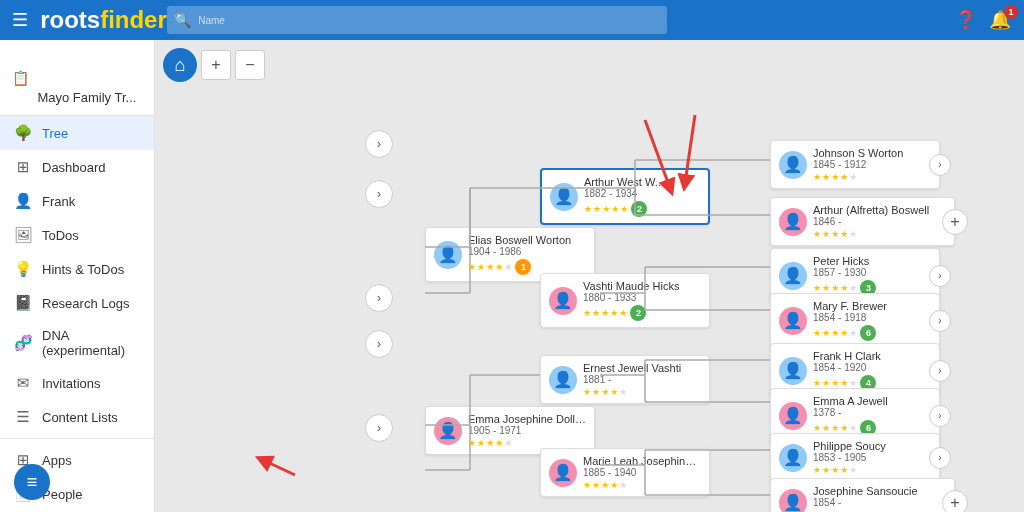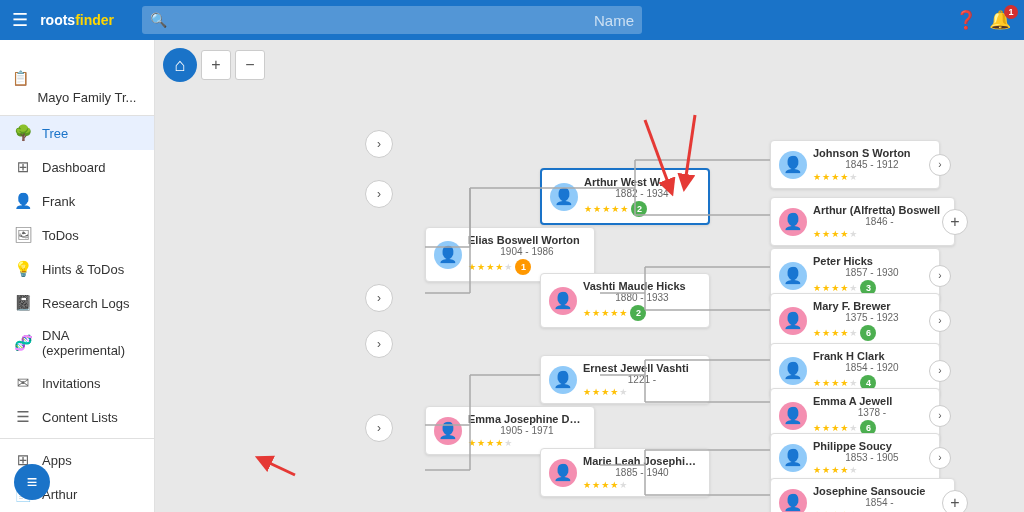--- a/index.html
+++ b/index.html
@@ -4,29 +4,29 @@
   <style>
     * { box-sizing: border-box; margin: 0; padding: 0; }
     body { font-family: 'Segoe UI', Arial, sans-serif; background: #e8e8e8; width: 1024px; height: 512px; overflow: hidden; position: relative; }
 
     
     .header {
       position: absolute; top: 0; left: 0; right: 0; height: 40px;
       background: #1a73c8; display: flex; align-items: center; z-index: 100;
     }
     .header-menu-icon { color: white; padding: 0 12px; font-size: 18px; cursor: pointer; }
-    .header-logo { color: white; font-size: 14px; font-weight: bold; padding-right: 28px; display: flex; align-items: flex-end; }
+    .header-logo { color: white; font-size: 24px; font-weight: bold; padding-right: 0; display: flex; align-items: flex-end; }
     .header-logo span.roots { color: white; }
     .header-logo span.finder { color: #ffd600; }
     .header-search {
       flex: 1; max-width: 500px; height: 28px; background: rgba(255,255,255,0.25);
       border: none; border-radius: 3px; display: flex; align-items: center; padding: 0 8px; cursor: pointer;
     }
     .header-search input {
-      background: transparent; border: none; outline: none; color: #bef264; font-size: 15px; width: 100%; text-align: right;
+      background: transparent; border: none; outline: none; color: #bef264; font-size: 10px; width: 100%;
     }
     .header-search input::placeholder { color: rgba(255,255,255,0.7); }
     .header-search-icon { color: white; margin-right: 6px; font-size: 14px; }
     .header-right { margin-left: auto; display: flex; align-items: center; padding-right: 12px; gap: 12px; }
     .header-help { color: white; font-size: 18px; cursor: pointer; }
     .header-notif { position: relative; color: white; font-size: 18px; cursor: pointer; }
     .header-notif-badge {
       position: absolute; top: -4px; right: -6px; background: #d32f2f; color: white;
       font-size: 9px; border-radius: 50%; width: 14px; height: 14px;
       display: flex; align-items: center; justify-content: center; font-weight: bold;
@@ -82,22 +82,22 @@
       display: flex; align-items: center; padding: 6px 8px; cursor: pointer;
       box-shadow: 0 1px 3px rgba(0,0,0,0.1); width: 170px;
     }
     .person-avatar {
       width: 28px; height: 28px; border-radius: 50%; background: #bbb;
       display: flex; align-items: center; justify-content: center; margin-right: 6px; flex-shrink: 0; font-size: 16px;
     }
     .person-avatar.male { background: #90caf9; }
     .person-avatar.female { background: #f48fb1; }
     .person-info { flex: 1; min-width: 0; }
-    .person-name { font-size: 11px; font-weight: 700; color: #333; white-space: nowrap; overflow: hidden; text-overflow: ellipsis; }
-    .person-dates { font-size: 10px; color: #666; text-align: center; }
+    .person-name { font-size: 11px; font-weight: 400; color: #333; white-space: nowrap; overflow: hidden; text-overflow: ellipsis; }
+    .person-dates { font-size: 10px; color: #666; }
     .person-stars { display: flex; align-items: center; gap: 1px; margin-top: 2px; }
     .star { color: #ffc107; font-size: 9px; }
     .star.empty { color: #ddd; }
     .person-badge {
       width: 16px; height: 16px; border-radius: 50%; background: #4caf50; color: white;
       font-size: 9px; font-weight: bold; display: flex; align-items: center; justify-content: center; margin-left: 2px;
     }
     .person-badge.orange { background: #ff9800; }
     .card-expand-btn {
       position: absolute; right: -12px; top: 50%; transform: translateY(-50%);
@@ -194,21 +194,21 @@
   </div>
 
   <div class="sidebar-divider"></div>
 
   <div class="sidebar-item">
     <span class="sidebar-item-icon">⊞</span>
     <span>Apps</span>
   </div>
   <div class="sidebar-item">
     <span class="sidebar-item-icon">📄</span>
-    <span>Arthur</span>
+    <span>People</span>
   </div>
   <div class="sidebar-item">
     <span class="sidebar-item-icon">⚙</span>
     <span>Hint Settings</span>
   </div>
   <div class="sidebar-item">
     
     
   </div>
 
@@ -322,21 +322,21 @@
           <span class="star">★</span>
           <div class="person-badge">2</div>
         </div>
       </div>
     </div>
 
     <div class="person-card" style="left:385px; top:315px;">
       <div class="person-avatar male">👤</div>
       <div class="person-info">
         <div class="person-name">Ernest Jewell Vashti</div>
-        <div class="person-dates">1221 -</div>
+        <div class="person-dates">1881 -</div>
         <div class="person-stars">
           <span class="star">★</span>
           <span class="star">★</span>
           <span class="star">★</span>
           <span class="star">★</span>
           <span class="star empty">★</span>
         </div>
       </div>
     </div>
 
@@ -416,21 +416,21 @@
           <div class="person-badge">3</div>
         </div>
       </div>
       <div class="card-expand-btn">›</div>
     </div>
 
     <div class="person-card" style="left:615px; top:253px;">
       <div class="person-avatar female">👤</div>
       <div class="person-info">
         <div class="person-name">Mary F. Brewer</div>
-        <div class="person-dates">1375 - 1923</div>
+        <div class="person-dates">1854 - 1918</div>
         <div class="person-stars">
           <span class="star">★</span>
           <span class="star">★</span>
           <span class="star">★</span>
           <span class="star">★</span>
           <span class="star empty">★</span>
           <div class="person-badge">6</div>
         </div>
       </div>
       <div class="card-expand-btn">›</div>

